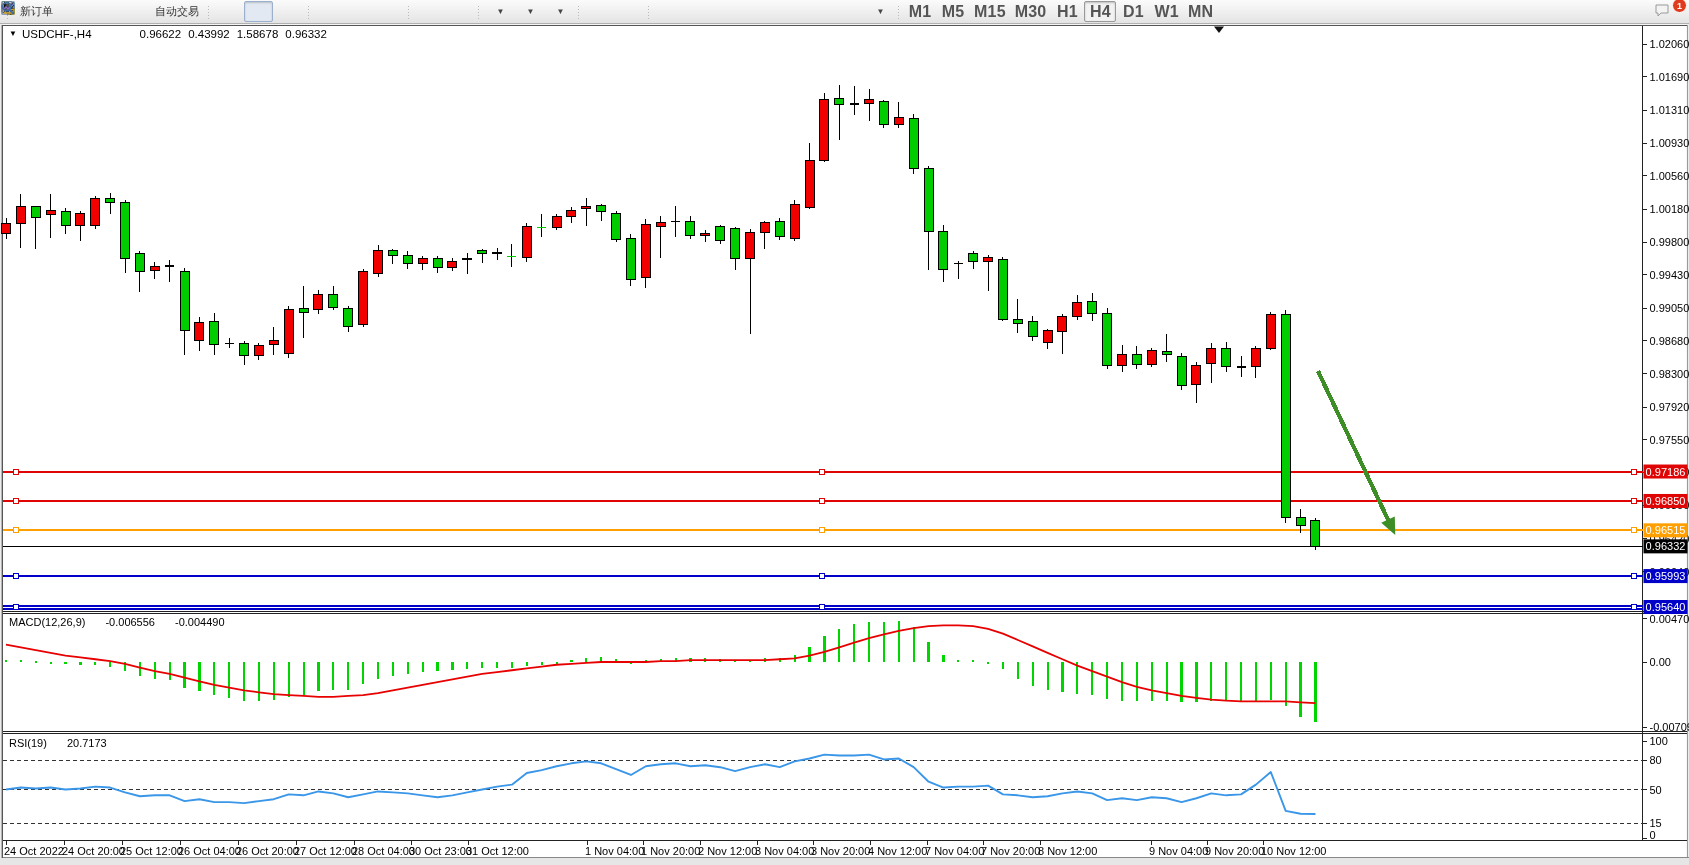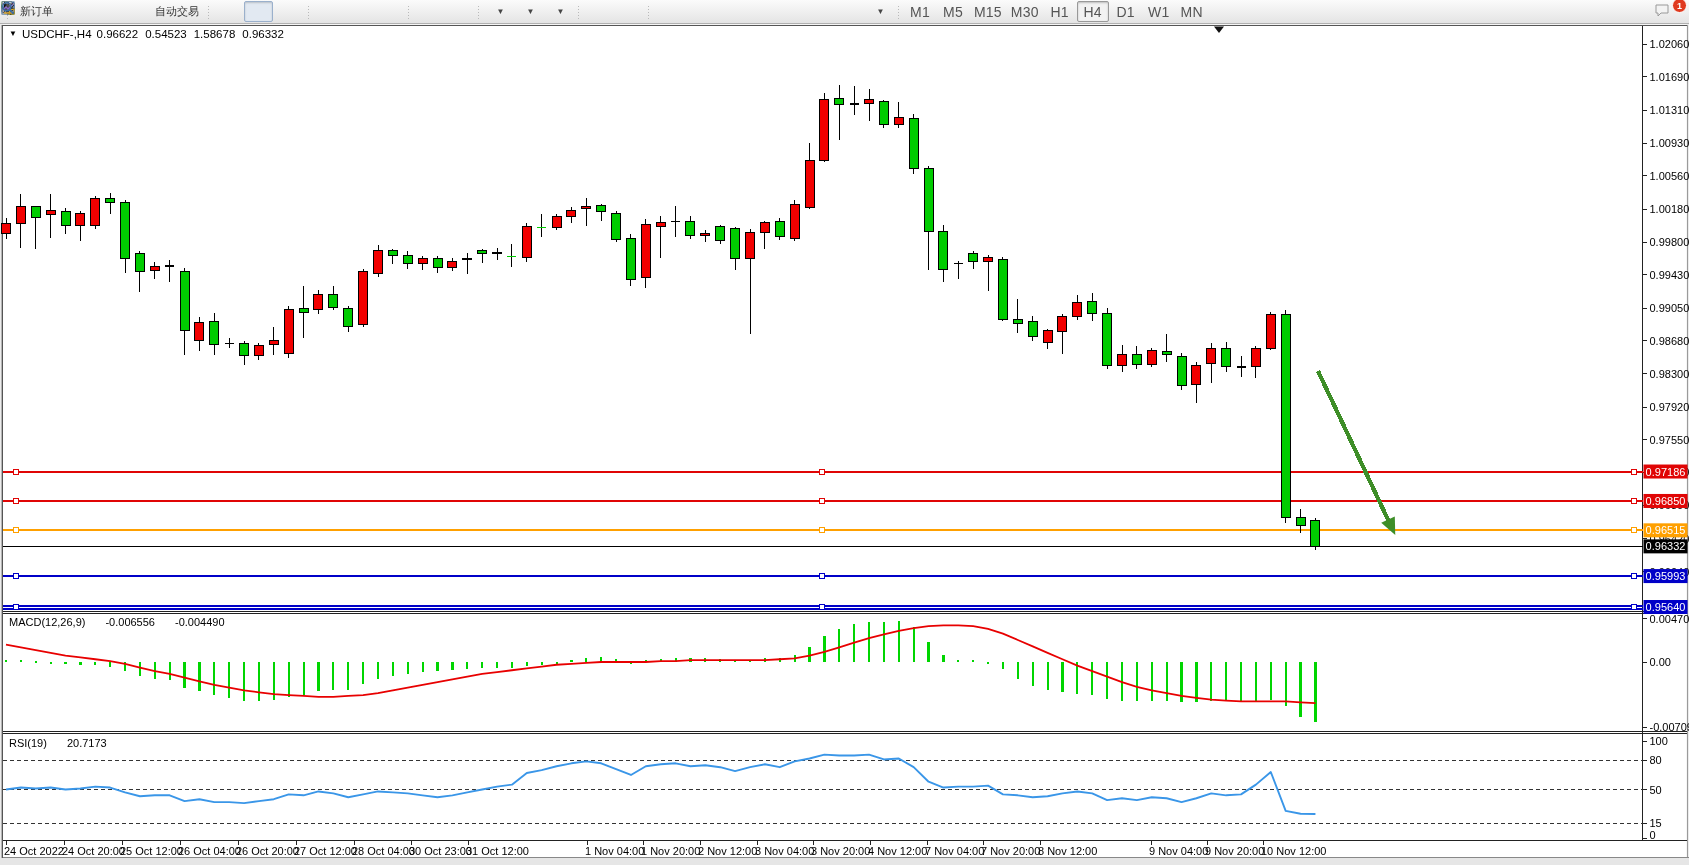--- a/index.html
+++ b/index.html
@@ -18,21 +18,21 @@
   .grip{width:5px;height:16px;margin:0 2px;
     background-image:radial-gradient(#b9b9b9 35%,transparent 36%);
     background-size:3px 3px;background-position:1px 1px;}
   .tbtn{
     height:19px;min-width:21px;display:flex;align-items:center;justify-content:center;
     gap:3px;padding:0 3px;border:1px solid transparent;border-radius:2px;color:#333;
     font-size:11px;white-space:now;white-space:nowrap;cursor:default;
   }
   .tbtn.pressed{background:#e2e9f2;border:1px solid #9ab0cc;box-shadow:inset 0 1px 2px rgba(0,0,0,.18);}
   .tbtn .caret{font-size:8px;color:#444;margin-left:1px;}
-  .tflabel{font-size:14px;font-weight:400;color:#555;letter-spacing:.2px;}
+  .tflabel{font-size:16px;font-weight:700;color:#555;letter-spacing:.2px;}
   .tbtn.tf{min-width:24px;}
   .tbtn.tf.pressed{background:#f2f2f2;border:1px solid #999;box-shadow:inset 0 1px 2px rgba(0,0,0,.22);}
   .spacer{flex:1;}
   .badge{
     position:absolute;top:-4px;right:-6px;background:#e03a1f;color:#fff;
     border-radius:8px;min-width:13px;height:13px;font-size:9px;font-weight:700;
     display:flex;align-items:center;justify-content:center;border:1px solid #fff;
   }
   
   .overlay{position:absolute;z-index:20;font-size:11.5px;color:#000;display:flex;gap:5px;align-items:center;}
@@ -778,23 +778,23 @@
       <line x1="1207" y1="840.5" x2="1207" y2="844.5" stroke="#222" stroke-width="1" shape-rendering="crispEdges"></line>
       <text x="1205" y="854.5" text-anchor="start" font-size="11" fill="#000">9 Nov 20:00</text>
       <line x1="1263" y1="840.5" x2="1263" y2="844.5" stroke="#222" stroke-width="1" shape-rendering="crispEdges"></line>
       <text x="1261" y="854.5" text-anchor="start" font-size="11" fill="#000">10 Nov 12:00</text>
     </g>
   </svg>
 
 <div class="overlay" style="left:9px;top:28px;">
   <span class="tri">▼</span>
   <span>USDCHF-,H4</span>
-  <span style="display:flex;gap:7px;">
+  <span style="display:flex;gap:7px;margin-left:43px;">
     <span>0.96622</span>
-    <span>0.54523</span>
+    <span>0.43992</span>
     <span>1.58678</span>
     <span>0.96332</span>
   </span>
 </div>
 
 <div class="ind-label" style="left:9px;top:616px;">
   <span>MACD(12,26,9)</span>
   <span>-0.006556</span>
   <span>-0.004490</span>
 </div>

